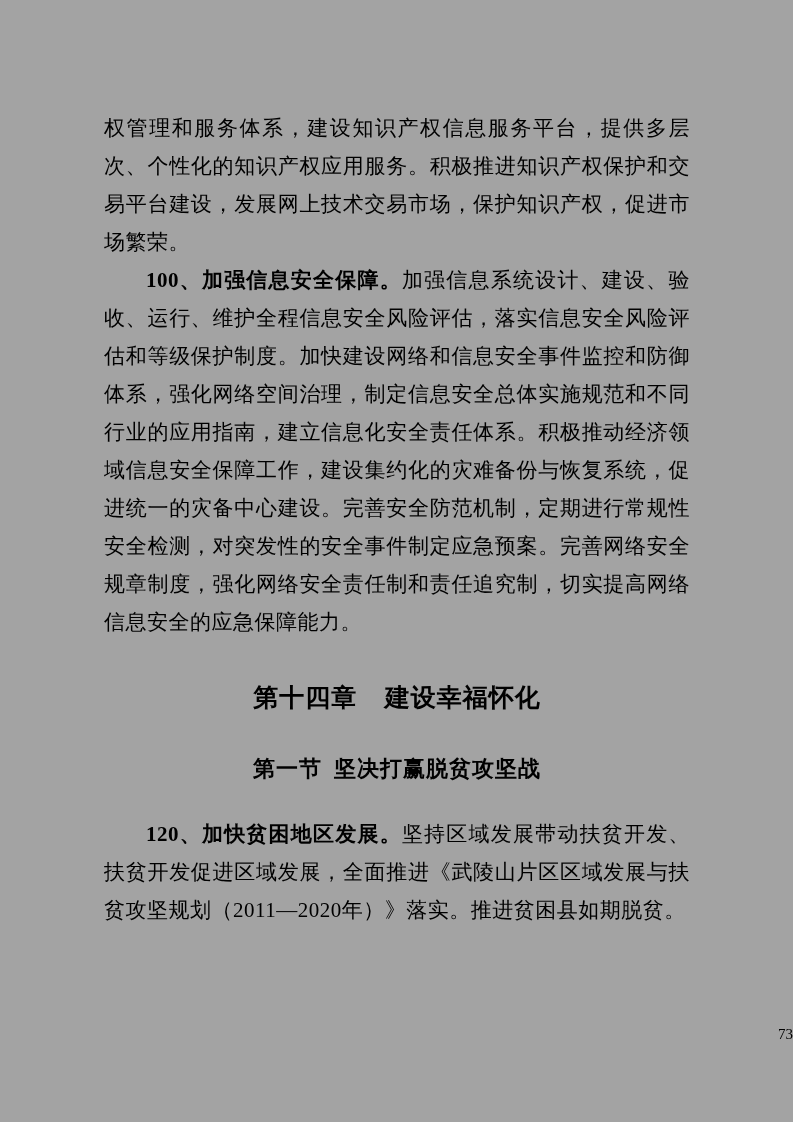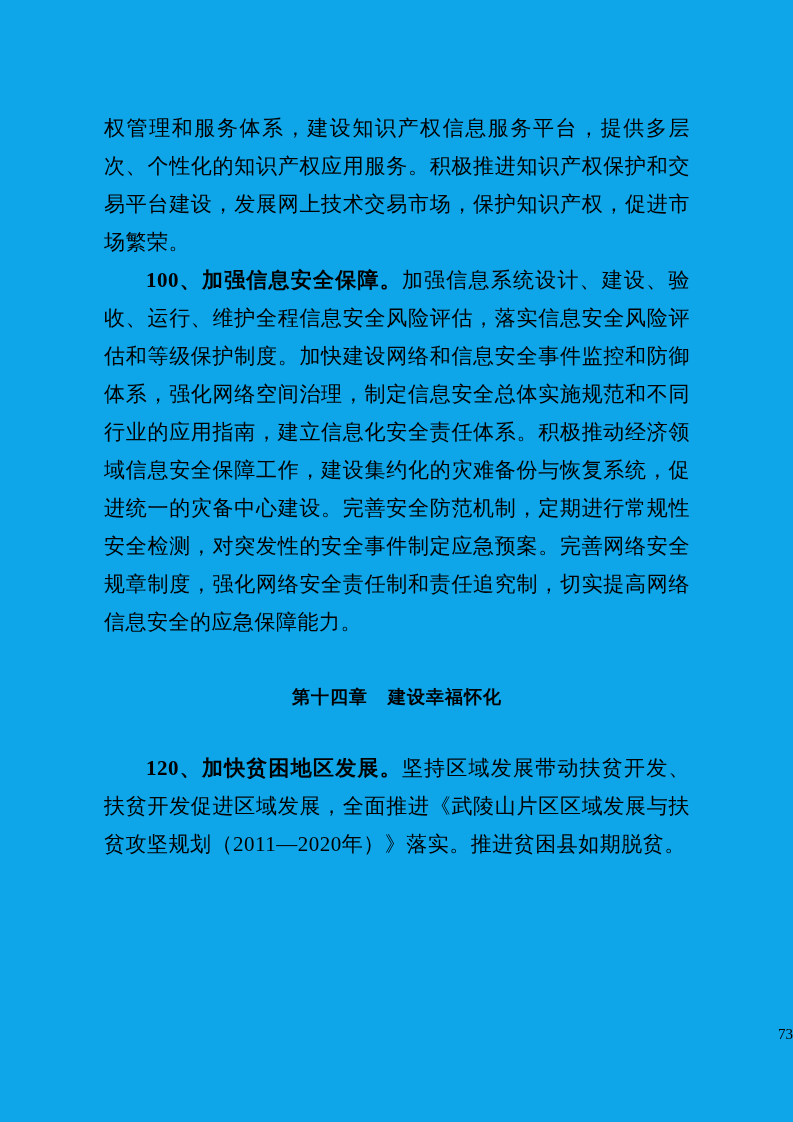--- a/index.html
+++ b/index.html
@@ -4,21 +4,21 @@
 <style>
   html, body {
     margin: 0;
     padding: 0;
     background: #ffffff;
   }
   .page {
     position: relative;
     width: 793px;
     height: 1122px;
-    background: #0ea5e9;
+    background: #a3a3a3;
     color: #000000;
     font-family: "Liberation Serif", "DejaVu Serif", serif;
     overflow: hidden;
   }
   .content {
     position: absolute;
     left: 104px;
     top: 109px;
     width: 586px;
   }
@@ -32,21 +32,21 @@
   }
   .par.no-indent {
     text-indent: 0;
   }
   .lead {
     font-weight: bold;
   }
   .chapter-heading {
     margin: 34px 0 30px 0;
     font-family: "Liberation Sans", "DejaVu Sans", sans-serif;
-    font-size: 18px;
+    font-size: 25px;
     font-weight: bold;
     line-height: 44px;
     text-align: center;
     letter-spacing: 1px;
   }
   .chapter-title {
     margin-left: 1.1em;
   }
   .section-heading {
     margin: 12px 0 26px 0;
@@ -76,19 +76,20 @@
 <div class="page">
   <div class="content">
 
     <p class="par no-indent">权管理和服务体系，建设知识产权信息服务平台，提供多层次、个性化的知识产权应用服务。积极推进知识产权保护和交易平台建设，发展网上技术交易市场，保护知识产权，促进市场繁荣。</p>
 
     <p class="par"><span class="lead">100、加强信息安全保障。</span><span>加强信息系统设计、建设、验收、运行、维护全程信息安全风险评估，落实信息安全风险评估和等级保护制度。加快建设网络和信息安全事件监控和防御体系，强化网络空间治理，制定信息安全总体实施规范和不同行业的应用指南，建立信息化安全责任体系。积极推动经济领域信息安全保障工作，建设集约化的灾难备份与恢复系统，促进统一的灾备中心建设。完善安全防范机制，定期进行常规性安全检测，对突发性的安全事件制定应急预案。完善网络安全规章制度，强化网络安全责任制和责任追究制，切实提高网络信息安全的应急保障能力。</span></p>
 
     <h1 class="chapter-heading"><span>第十四章</span><span class="chapter-title">建设幸福怀化</span></h1>
 
 
+    <h2 class="section-heading"><span>第一节</span><span class="section-title">坚决打赢脱贫攻坚战</span></h2>
 
     <p class="par"><span class="lead">120、加快贫困地区发展。</span><span>坚持区域发展带动扶贫开发、扶贫开发促进区域发展，全面推进《武陵山片区区域发展与扶贫攻坚规划（2011—2020年）》落实。推进贫困县如期脱贫。</span></p>
 
   </div>
 
   <div class="page-number">73</div>
 </div>
 
 </body></html>

